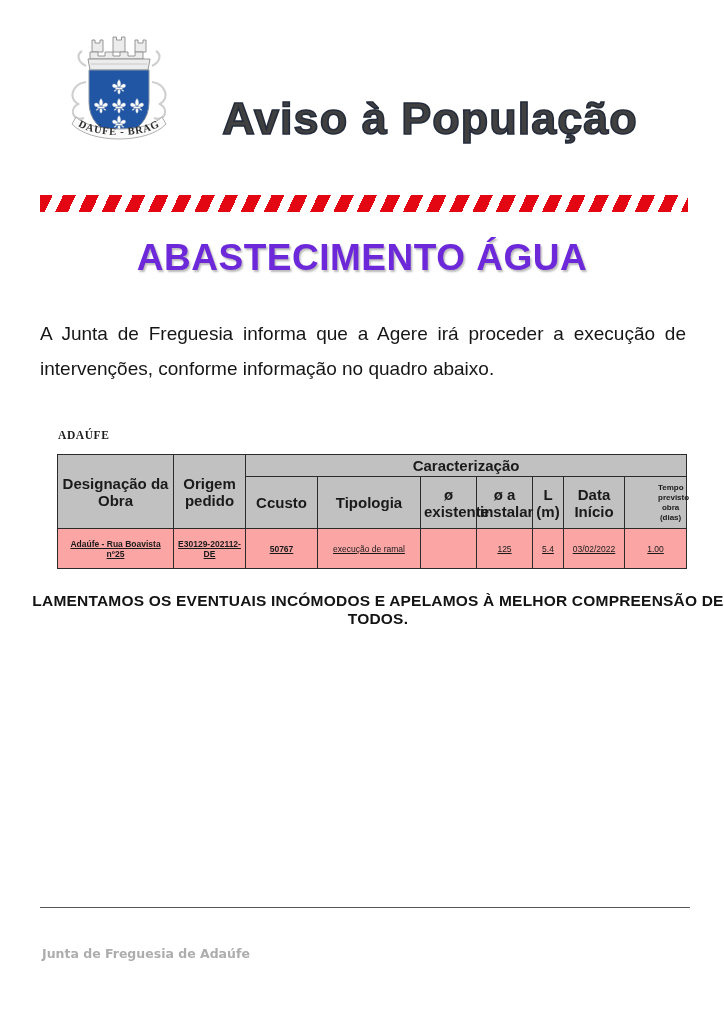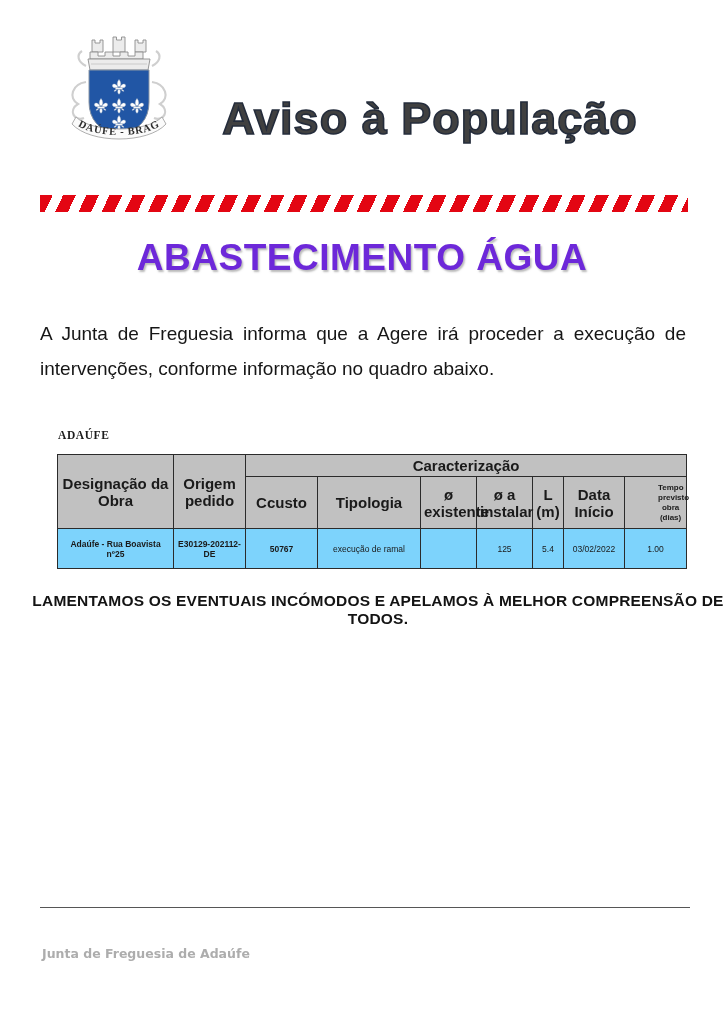--- a/index.html
+++ b/index.html
@@ -97,21 +97,22 @@
     font-weight: 700;
     color: #1a1a1a;
   }
   table.works th.group-hd { height: 20px; }
   table.works tr.sub-hd th { height: 52px; }
   table.works th.small-hd { font-size: 8px; line-height: 10px; padding-left: 33px; }
   table.works td {
     height: 40px;
     font-size: 8.5px;
     color: #1a1a1a;
-    background: #7dd3fc;
+    background: #fca5a5;
+    text-decoration: underline;
   }
   table.works td.b { font-weight: 700; }
 
   
   .closing-note {
     position: absolute;
     left: 16px; top: 592px;
     width: 100%;
     text-align: center;
     font-size: 15.5px;

